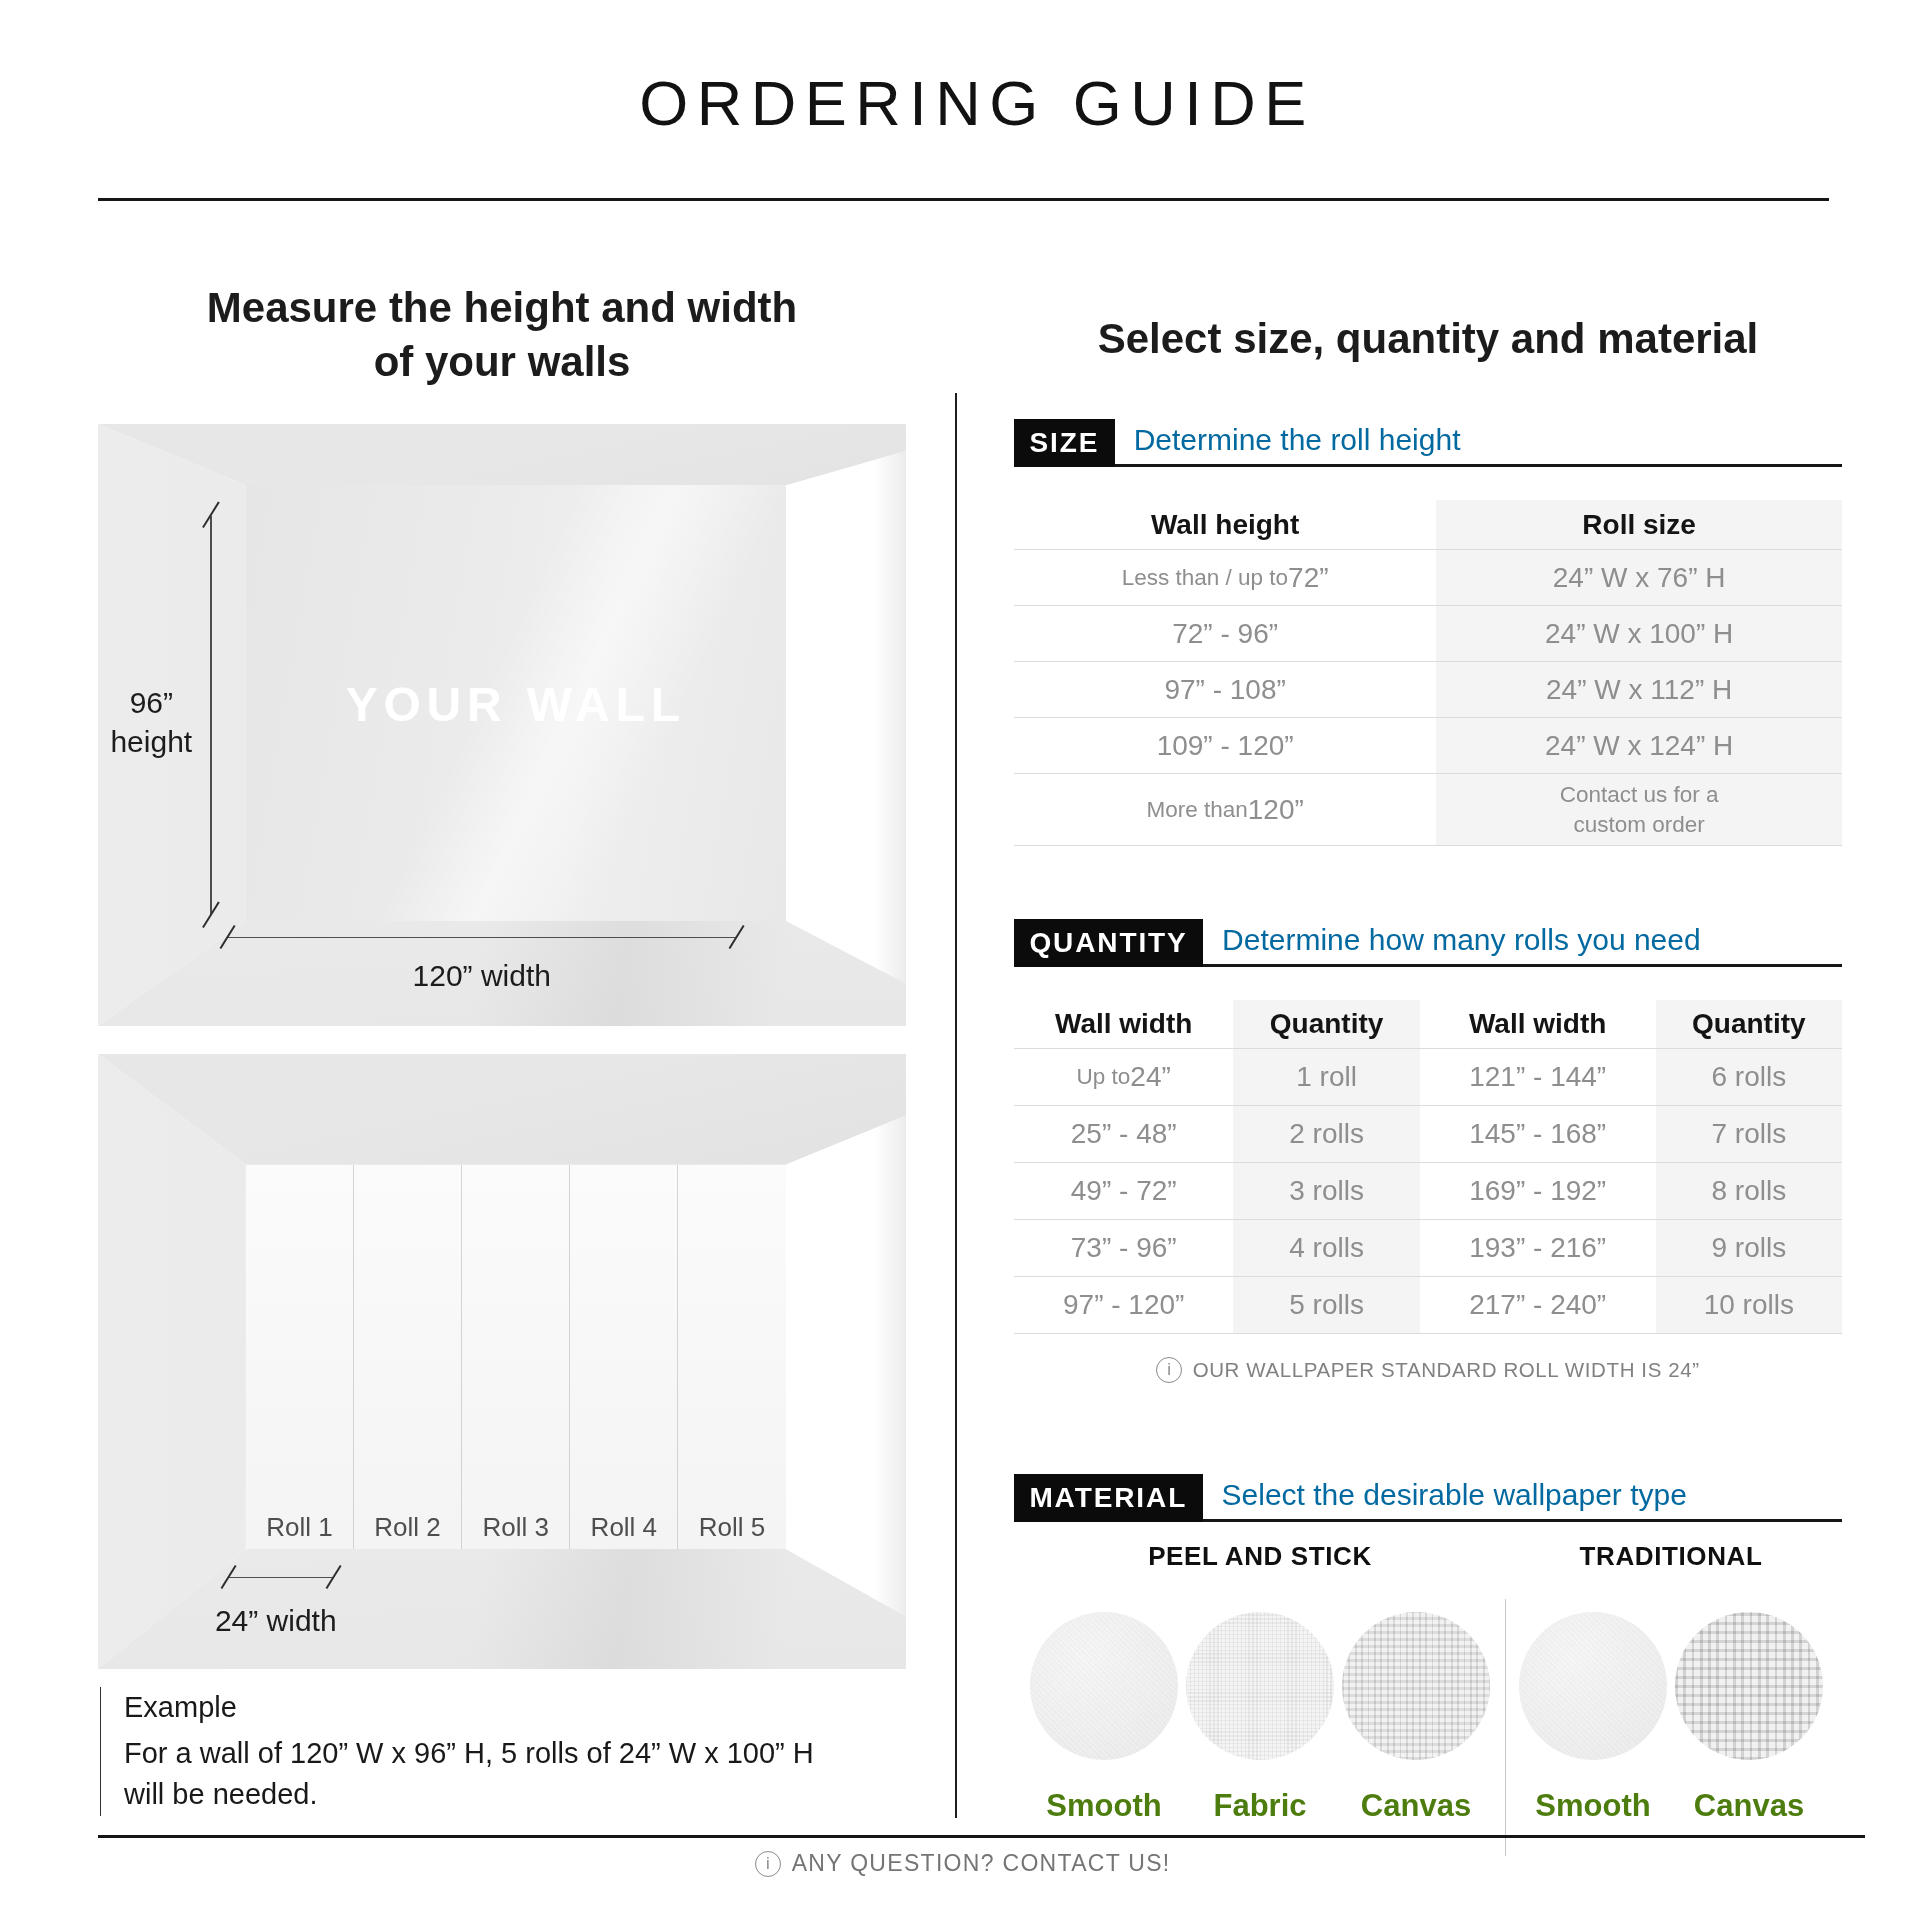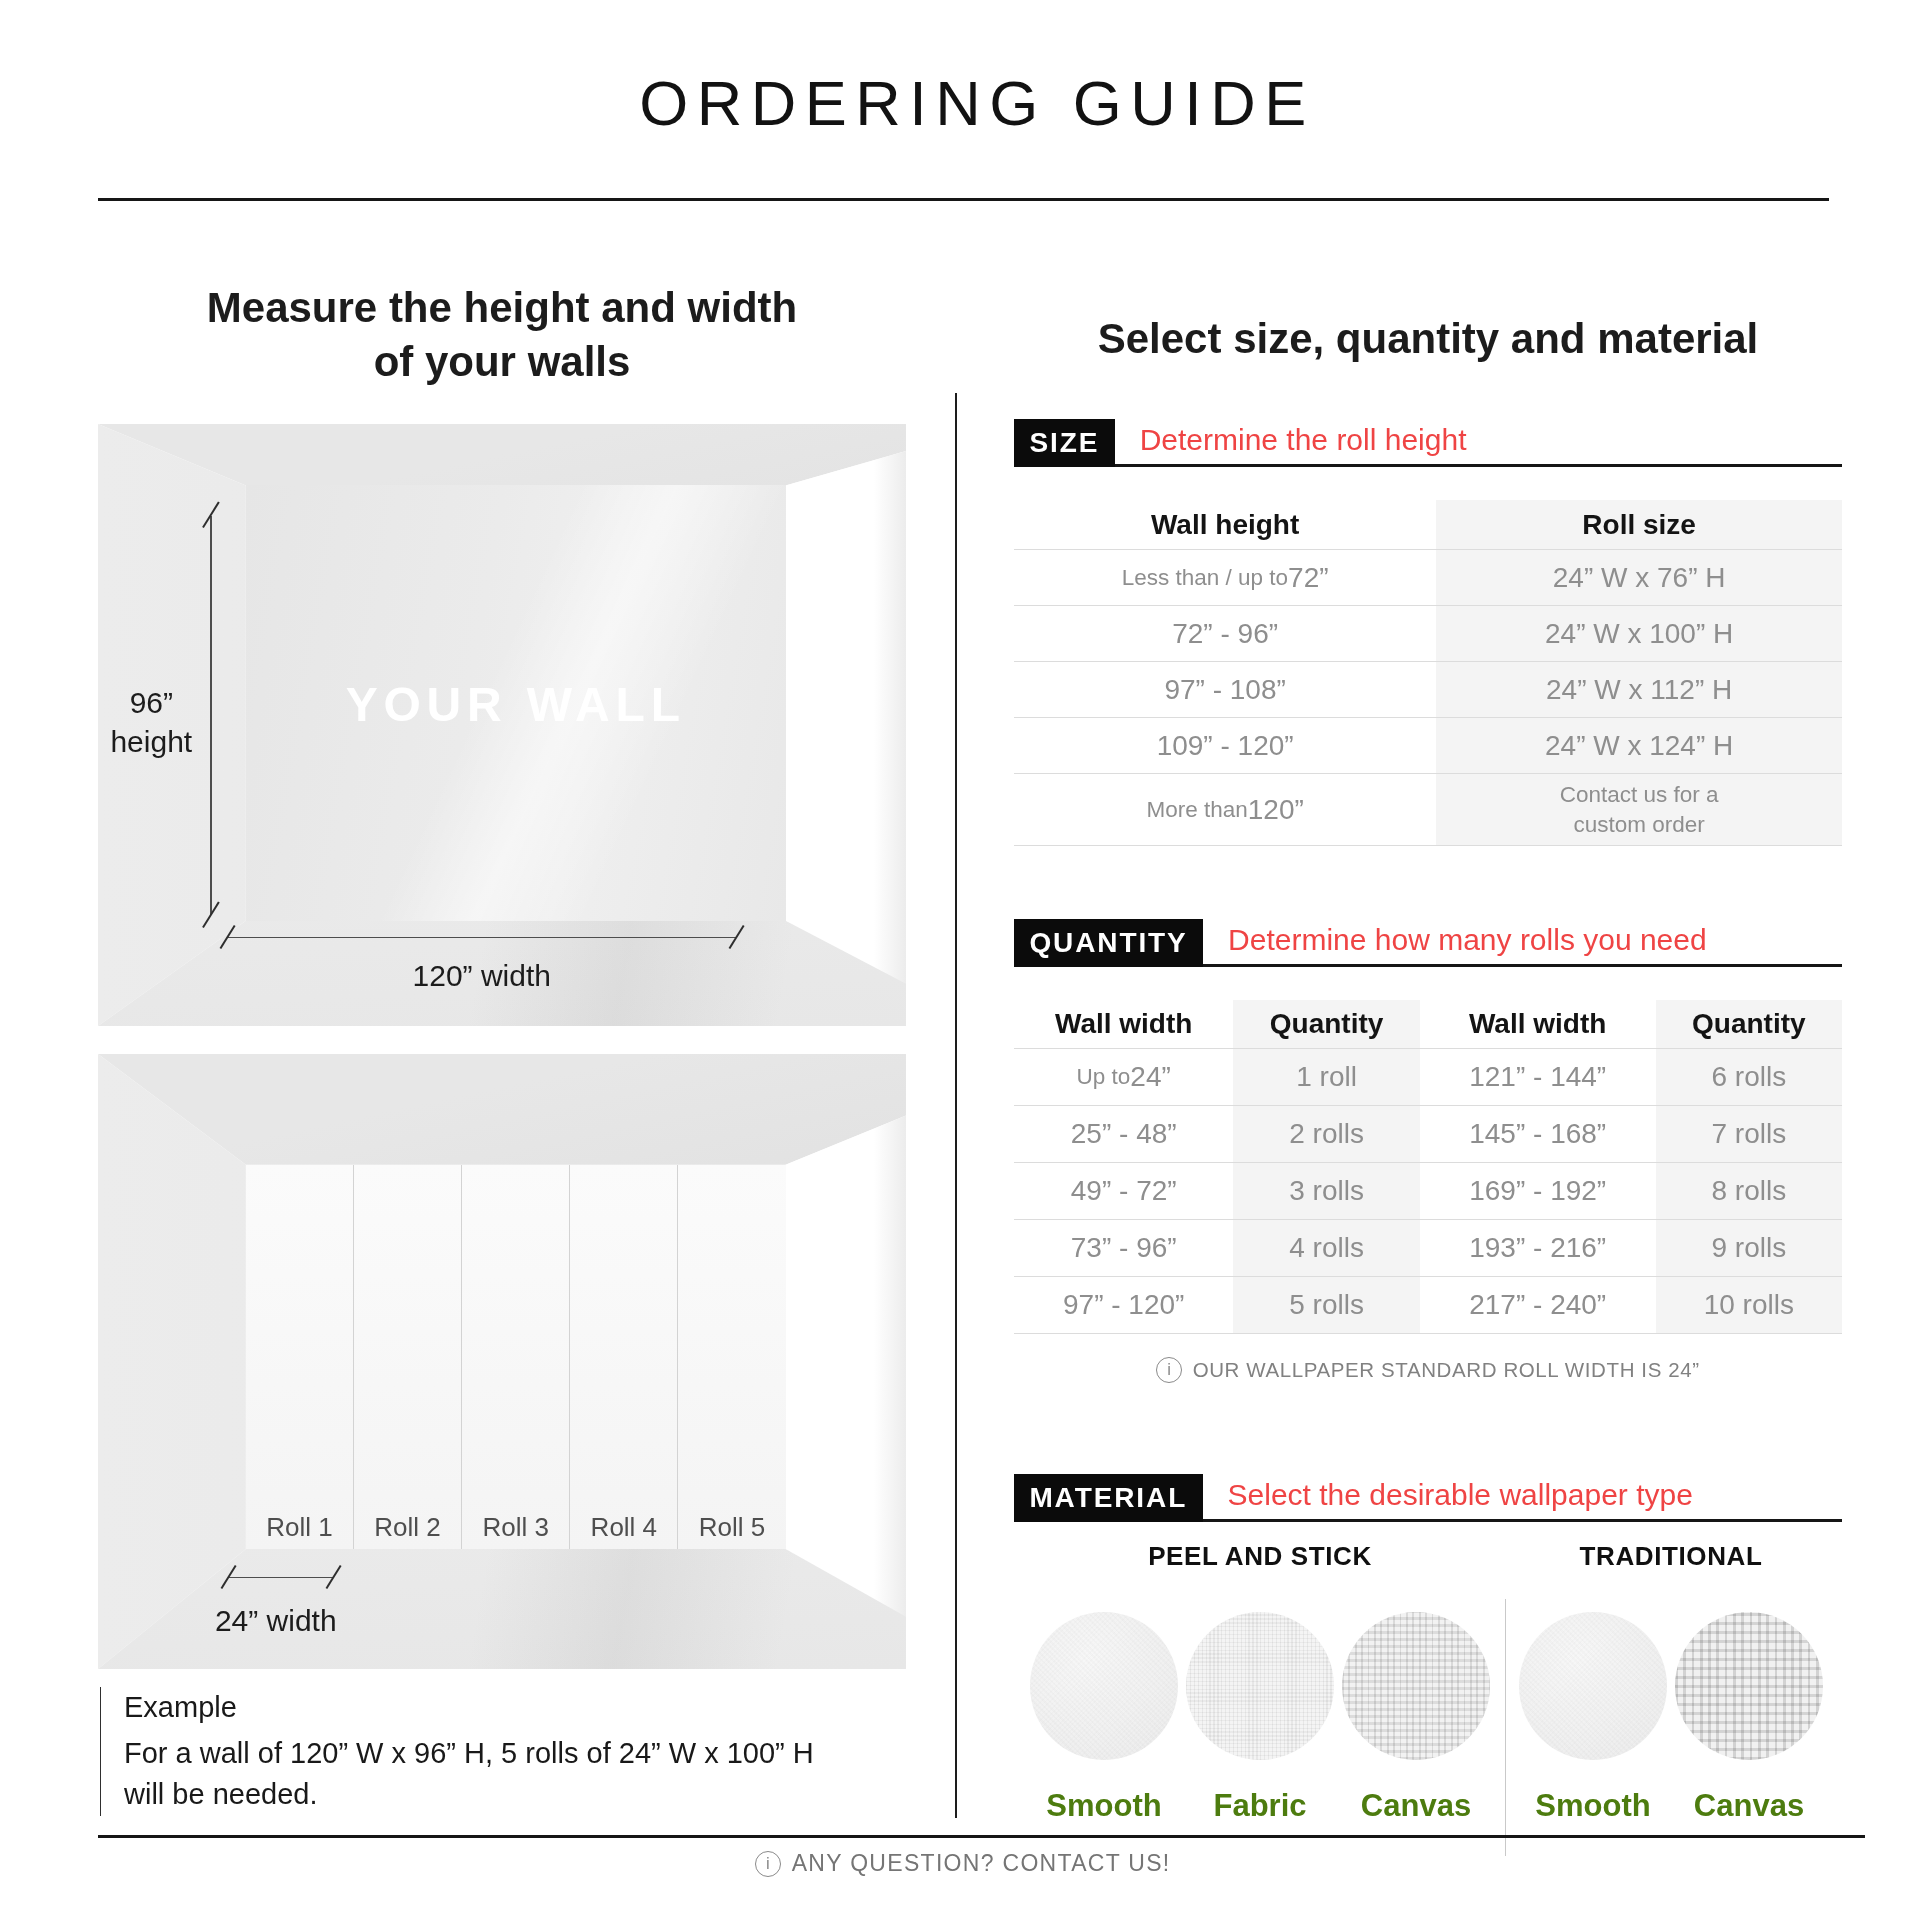--- a/index.html
+++ b/index.html
@@ -82,22 +82,22 @@
   .label-w24 { top:89%; left:9%; width:26%; text-align:center; }
 
   
   .section { position:absolute; left:1014px; width:828px; }
   .sec-size { top:419px; } .sec-qty { top:919px; } .sec-mat { top:1474px; }
 
   .section-header { position:relative; height:48px; display:flex; align-items:stretch; }
   .section-rule { position:absolute; left:0; right:0; bottom:0; height:2.6px; background:#161616; }
   .badge { position:relative; z-index:1; background:#0b0b0b; color:#ffffff; display:flex;
     align-items:center; padding:0 15.4px; font-size:28px; font-weight:700; letter-spacing:1.9px; }
-  .section-title { align-self:center; margin-left:25px; font-size:30px; font-weight:400;
-    color:#ef4444; padding-bottom:5.1px; }
+  .section-title { align-self:center; margin-left:19px; font-size:30px; font-weight:400;
+    color:#0369a1; padding-bottom:5.1px; }
 
   
   .tbl { margin-top:33px; width:100%; }
   .t-row { display:flex; border-bottom:1.3px solid #dcdcdc; align-items:stretch; }
   .t-cell { display:flex; align-items:center; justify-content:center; text-align:center; }
   .t-head .t-cell { font-size:28px; font-weight:700; color:#141414; }
   .gray { background:#f4f4f4; }
   .val { color:#8e8e8e; font-size:28px; }
   .val-sm { color:#8e8e8e; font-size:22.5px; }
   .two-line { line-height:1.3; }

